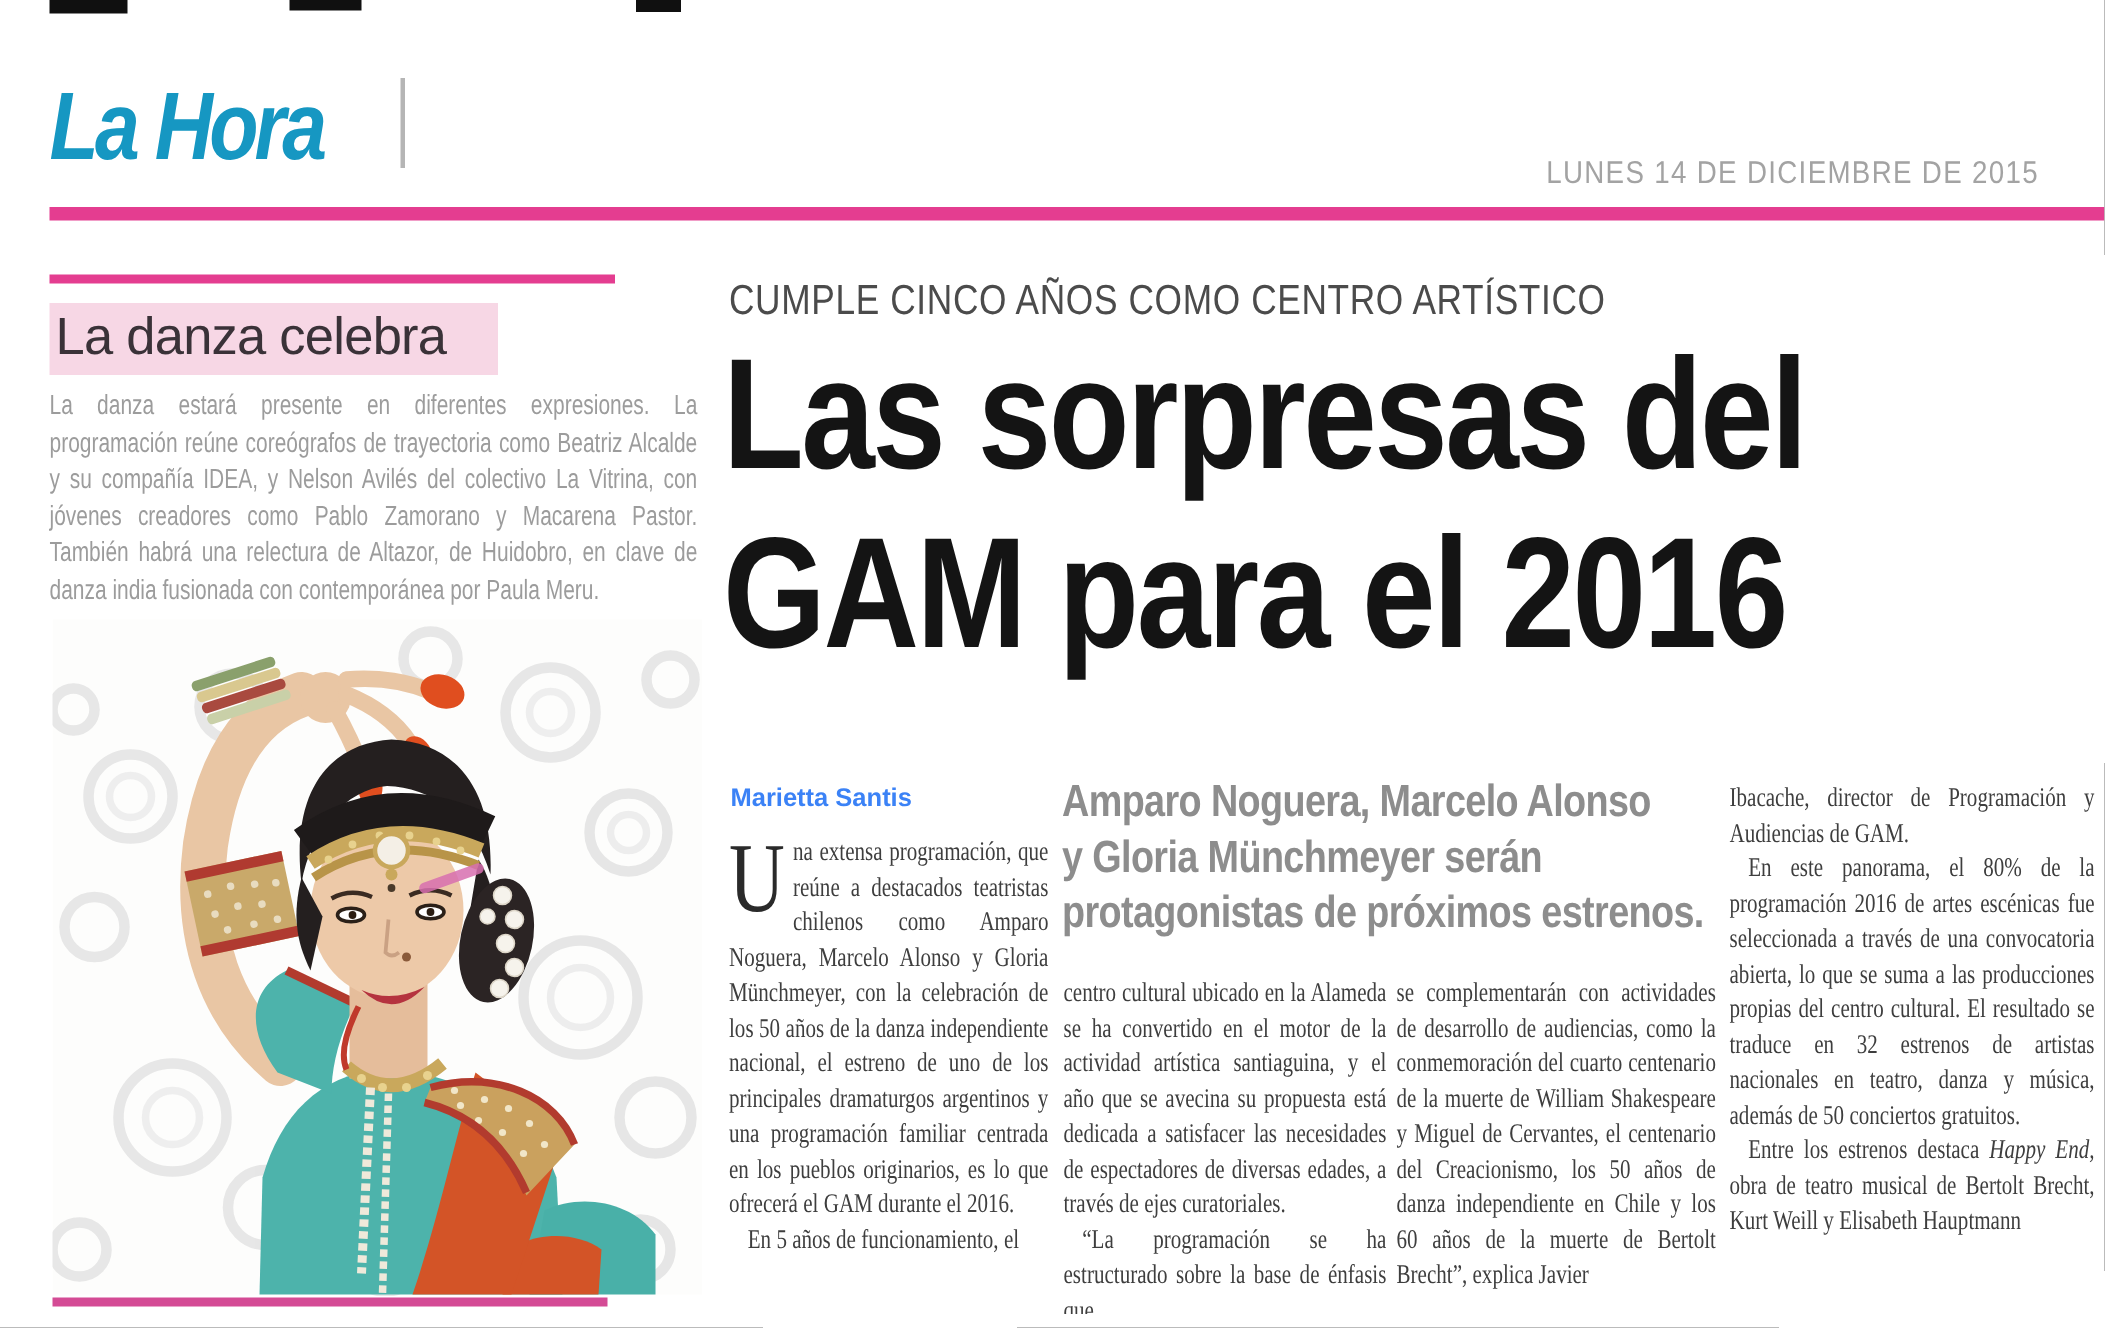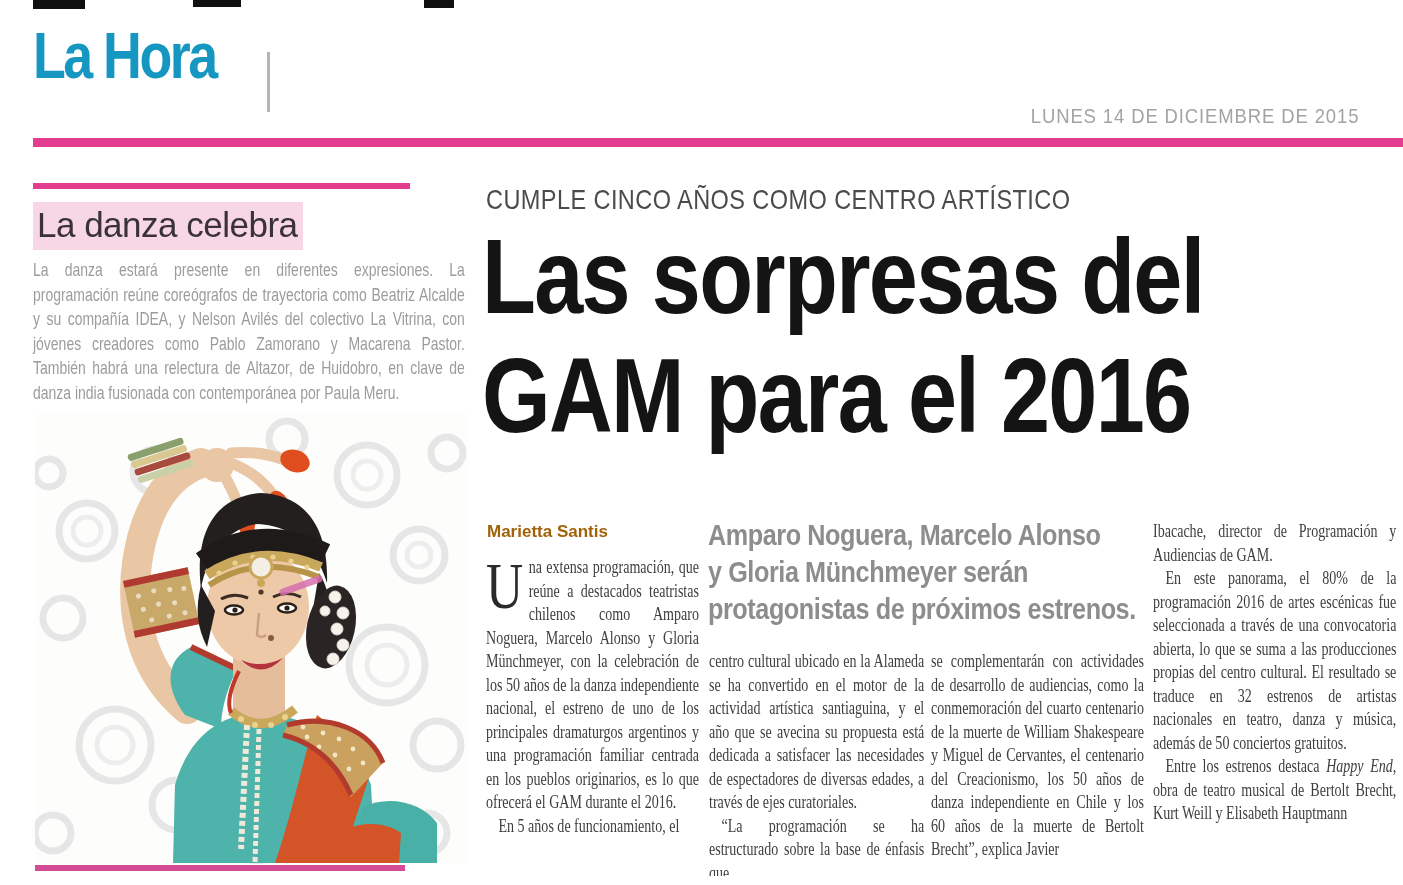--- a/index.html
+++ b/index.html
@@ -15,47 +15,47 @@
     --date-gray:#a3a3a3;
   }
   html,body{margin:0;padding:0;background:#888;}
   #page{
     position:relative;width:1403px;height:885px;margin:0 auto;
     background:#ffffff;overflow:hidden;
     font-family:"Liberation Sans",sans-serif;
   }
   .artifact{position:absolute;top:0;background:#101010;}
   
-  .masthead{position:absolute;left:33px;top:24px;display:flex;align-items:flex-start;height:92px;}
+  .masthead{position:absolute;left:33px;top:24px;display:flex;align-items:flex-end;height:92px;font-style:italic;}
   .brand-box{width:228px;overflow:visible;}
   .brand{display:inline-block;font-size:64px;font-weight:800;letter-spacing:-3px;
     color:var(--brand-teal);transform:scaleX(0.84);transform-origin:left;white-space:nowrap;line-height:1;}
   .mast-divider{width:3px;height:60px;background:#b5b5b5;align-self:flex-end;margin:0 10px 4px 6px;}
   .section{display:inline-block;font-size:75px;font-weight:800;letter-spacing:-3px;
     color:var(--section-pink);transform:scaleX(0.84);transform-origin:left;white-space:nowrap;line-height:1;}
   .date{position:absolute;top:104px;right:44px;font-size:21px;color:var(--date-gray);
     letter-spacing:1px;transform:scaleX(0.88);transform-origin:right;white-space:nowrap;}
   .rule-main{position:absolute;left:33px;top:138px;width:1370px;height:9px;background:var(--rule-pink);}
   
   .rule-sidebar{position:absolute;left:33px;top:183px;width:377px;height:6px;background:var(--rule-pink);}
   .sidebar-title{position:absolute;left:33px;top:202px;display:inline-block;
     background:var(--highlight-pink);color:#3a3238;font-size:35px;line-height:46px;
-    padding:0 5px 2px 4px;letter-spacing:-0.5px;}
+    padding:0 34px 2px 4px;letter-spacing:-0.5px;}
   .sidebar-body{position:absolute;left:33px;top:258px;width:572px;
     transform:scaleX(0.755);transform-origin:top left;
     font-size:18.5px;line-height:24.5px;color:var(--sidebar-gray);text-align:justify;}
   .photo{position:absolute;left:35px;top:412px;width:433px;height:452px;}
   .photo-underline{position:absolute;left:35px;top:865px;width:370px;height:6px;background:#d44b95;}
   
   .kicker{position:absolute;left:486px;top:184px;font-size:28px;color:var(--kicker-gray);
     letter-spacing:0.5px;transform:scaleX(0.84);transform-origin:left;white-space:nowrap;}
   .headline{position:absolute;left:482px;top:218px;width:1092px;
     transform:scaleX(0.84);transform-origin:top left;
     font-size:105px;line-height:1.13;font-weight:800;letter-spacing:-2px;color:var(--headline-ink);}
-  .byline{position:absolute;left:487px;top:522px;font-size:17px;font-weight:bold;color:#a16207;}
+  .byline{position:absolute;left:487px;top:522px;font-size:17px;font-weight:bold;color:#3b82f6;}
   .deck{position:absolute;left:708px;top:516px;width:540px;
     transform:scaleX(0.84);transform-origin:top left;
     font-size:30px;line-height:37px;font-weight:bold;color:var(--deck-gray);letter-spacing:-0.5px;}
   
   .col{position:absolute;font-family:"Liberation Serif",serif;font-size:18px;line-height:23.5px;
     color:var(--body-ink);text-align:justify;transform:scaleX(0.78);transform-origin:top left;
     overflow:hidden;}
   .col p{margin:0;}
   .col p.indent{text-indent:16px;}
   #col1{left:486px;top:556px;width:273px;height:320px;}

